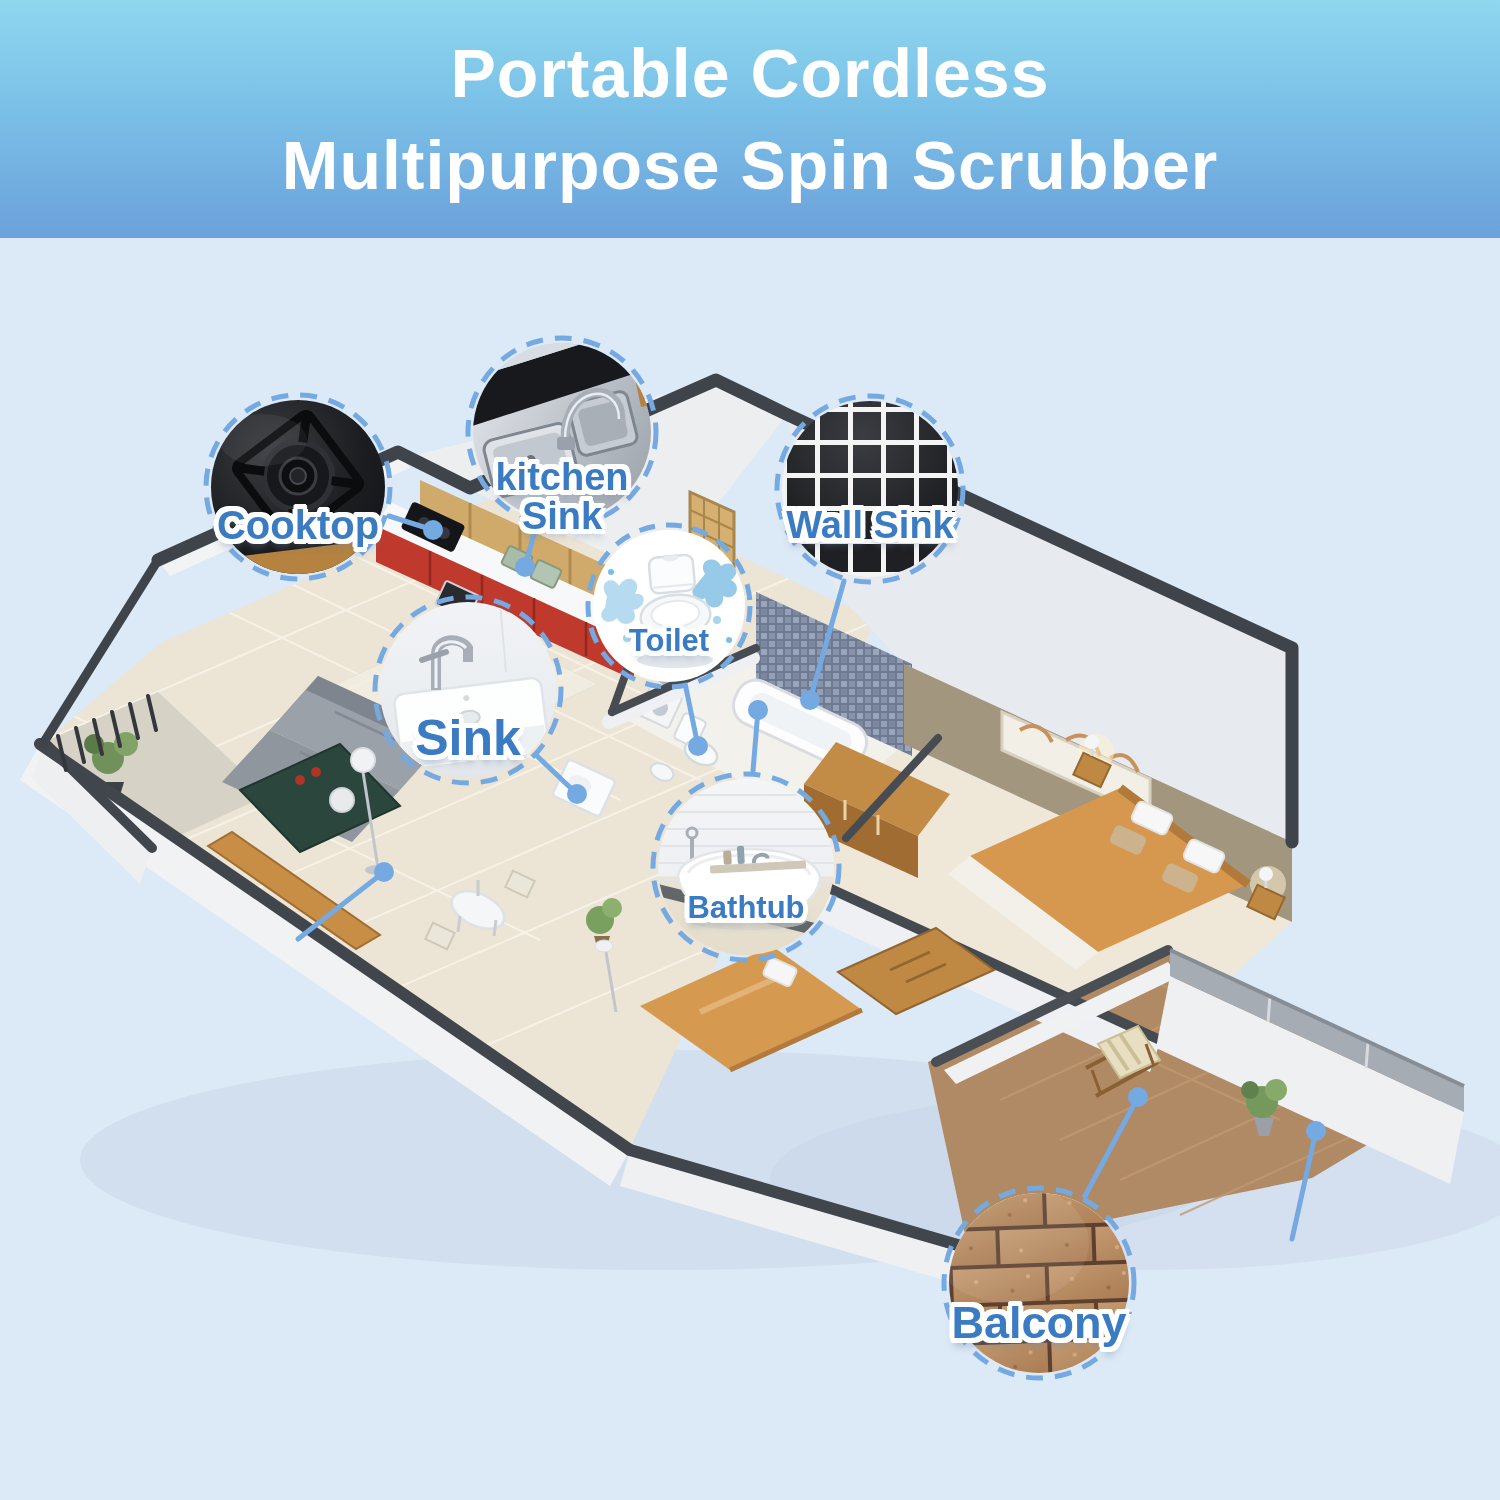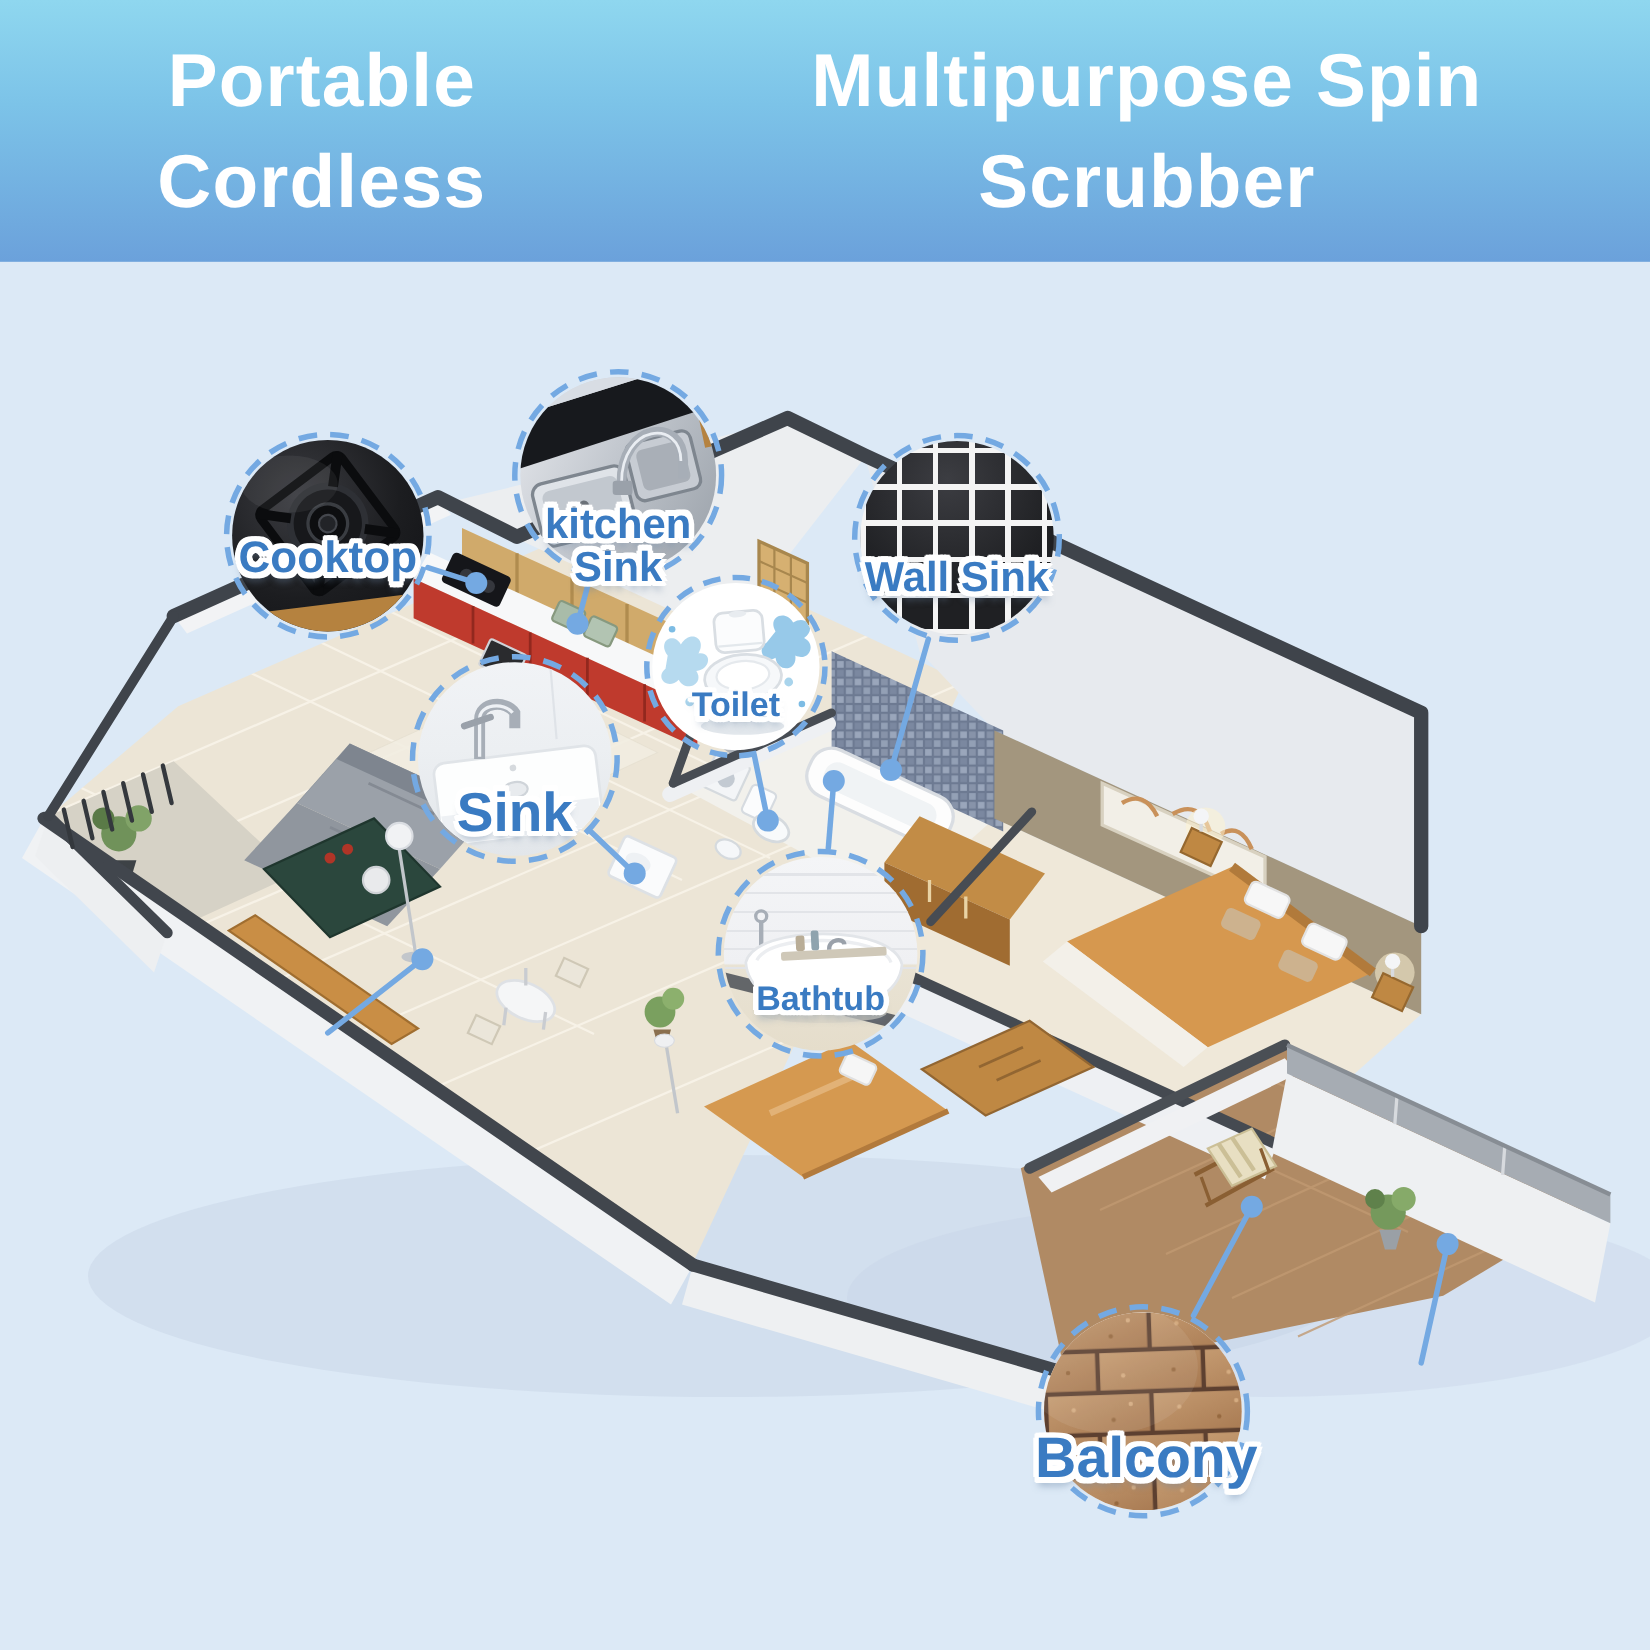--- a/index.html
+++ b/index.html
@@ -2,21 +2,21 @@
 <html><head>
 <meta charset="utf-8">
 <style>
   html,body{margin:0;padding:0;}
   .page{position:relative;width:1500px;height:1500px;overflow:hidden;
         background:#dce9f6;font-family:"Liberation Sans",sans-serif;}
 
   
   .header{position:absolute;left:0;top:0;width:1500px;height:238px;
           background:linear-gradient(180deg,#8fd7ef 0%,#7cc3e8 40%,#6ba1db 100%);
-          display:flex;flex-direction:row;align-items:center;justify-content:center;}
+          display:flex;flex-direction:column;align-items:center;justify-content:center;}
   .title-line{color:#ffffff;font-size:68px;font-weight:800;line-height:92px;
               letter-spacing:1px;text-align:center;}
 
   
   .plan-svg,.leader-svg{position:absolute;left:0;top:0;}
   .plan-svg{z-index:1;} .leader-svg{z-index:2;}
 
   
   .callout{position:absolute;z-index:3;}
   .callout-img{position:absolute;left:8px;top:8px;right:8px;bottom:8px;
@@ -285,21 +285,21 @@
           <path d="M-46,-46 L-24,-24 M46,-46 L24,-24 M-46,46 L-24,24 M46,46 L24,24" stroke="#0b0c0e" stroke-width="9" transform="rotate(45)"></path>
           <circle r="18" fill="#0d0e10" stroke="#3a3d42" stroke-width="3"></circle>
           <circle r="8" fill="#222428" stroke="#44474d" stroke-width="2"></circle>
         </g>
         <ellipse cx="52" cy="40" rx="44" ry="26" fill="#ffffff" opacity="0.06"></ellipse>
       </svg>
     </div>
     <svg class="callout-ring" width="190" height="190">
         <circle cx="95" cy="95" r="92" fill="none" stroke="#74a9e2" stroke-width="5" stroke-dasharray="17 12"></circle>
       </svg>
-    <div class="callout-label" style="top:84px;font-size:40px">Cooktop</div>
+    <div class="callout-label" style="top:102px;font-size:40px">Cooktop</div>
   </div>
 
   <div class="callout" style="left:465px;top:335px;width:194px;height:194px">
     <div class="callout-img tex-ksink">
       <svg width="178" height="178" viewBox="0 0 178 178">
         <path d="M-10,38 L188,-24 L188,22 L-10,86 Z" fill="#17191d"></path>
         <path d="M-10,8 L188,-56 L188,-24 L-10,38 Z" fill="#d8dde4"></path>
         <path d="M160,26 L188,18 L188,60 L168,64 Z" fill="#b5823f"></path>
         <g transform="rotate(-14 90 110)">
           <rect x="14" y="80" width="86" height="58" rx="10" fill="#dfe3e8" stroke="#7e868f" stroke-width="3"></rect>
@@ -422,17 +422,17 @@
             <circle cx="70" cy="60" r="2" fill="#d4ab80"></circle>
           </pattern>
         </defs>
         <rect width="180" height="180" fill="url(#bricks)"></rect>
         <ellipse cx="60" cy="50" rx="80" ry="60" fill="#ffffff" opacity="0.08"></ellipse>
       </svg>
     </div>
     <svg class="callout-ring" width="196" height="196">
         <circle cx="98" cy="98" r="95" fill="none" stroke="#74a9e2" stroke-width="5" stroke-dasharray="17 12"></circle>
       </svg>
-    <div class="callout-label" style="top:104px;font-size:52px">Balcony</div>
+    <div class="callout-label" style="top:104px;font-size:45px">Balcony</div>
   </div>
 
 
 </div>
 
 </body></html>

